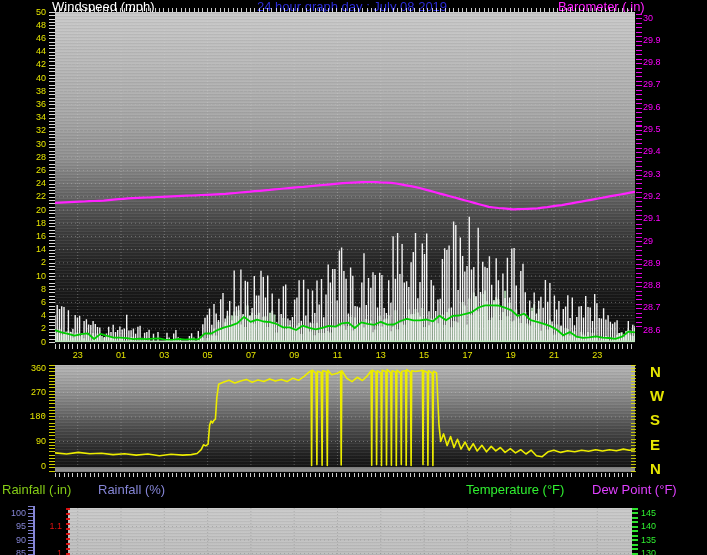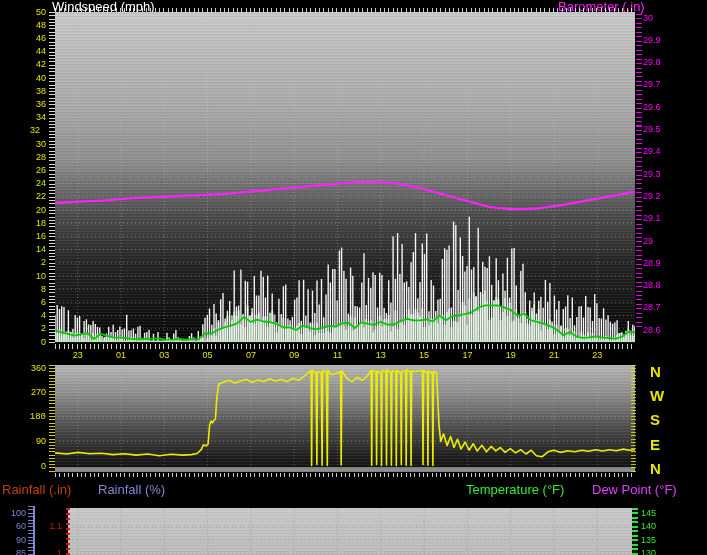--- a/index.html
+++ b/index.html
@@ -27,20 +27,21 @@
   .r{text-align:right;}
   .hourlbl{position:absolute;top:350px;font-size:9px;line-height:10px;transform:translateX(-50%);}
   .compass{position:absolute;left:650px;font-size:15px;line-height:15px;font-weight:bold;}
 </style>
 </head>
 <body>
 
 <div id="screen">
 
   <span class="toplabel" style="left:52px;color:#ffffff;">Windspeed (mph)</span>
+  <span class="toplabel" style="left:257px;color:#2b2bd6;">24 hour graph day : July 08 2019</span>
   <span class="toplabel" style="left:558px;color:#ff22ff;">Barometer (.in)</span>
 
   <div id="main-bg" class="plotbg"></div>
   <div class="texture" style="left:55px;top:12px;width:580px;height:331px;"></div>
   <svg id="main-svg" width="580" height="331">
       <g stroke="rgba(190,190,190,0.45)" stroke-dasharray="1 3">
         <line x1="0" y1="316.8" x2="580" y2="316.8"></line>
         <line x1="0" y1="303.6" x2="580" y2="303.6"></line>
         <line x1="0" y1="290.4" x2="580" y2="290.4"></line>
         <line x1="0" y1="277.2" x2="580" y2="277.2"></line>
@@ -95,21 +96,21 @@
   <div id="ws-labels">
       <div class="ticklbl r" style="left: 24px; top: 7.5px; color: rgb(230, 230, 0); width: 22px;">50</div>
       <div class="ticklbl r" style="left: 24px; top: 20.7px; color: rgb(230, 230, 0); width: 22px;">48</div>
       <div class="ticklbl r" style="left: 24px; top: 33.9px; color: rgb(230, 230, 0); width: 22px;">46</div>
       <div class="ticklbl r" style="left: 24px; top: 47.1px; color: rgb(230, 230, 0); width: 22px;">44</div>
       <div class="ticklbl r" style="left: 24px; top: 60.3px; color: rgb(230, 230, 0); width: 22px;">42</div>
       <div class="ticklbl r" style="left: 24px; top: 73.5px; color: rgb(230, 230, 0); width: 22px;">40</div>
       <div class="ticklbl r" style="left: 24px; top: 86.7px; color: rgb(230, 230, 0); width: 22px;">38</div>
       <div class="ticklbl r" style="left: 24px; top: 99.9px; color: rgb(230, 230, 0); width: 22px;">36</div>
       <div class="ticklbl r" style="left: 24px; top: 113.1px; color: rgb(230, 230, 0); width: 22px;">34</div>
-      <div class="ticklbl r" style="left: 24px; top: 126.3px; color: rgb(230, 230, 0); width: 22px; text-align: center;">32</div>
+      <div class="ticklbl r" style="left: 24px; top: 126.3px; color: rgb(230, 230, 0); width: 22px;">32</div>
       <div class="ticklbl r" style="left: 24px; top: 139.5px; color: rgb(230, 230, 0); width: 22px;">30</div>
       <div class="ticklbl r" style="left: 24px; top: 152.7px; color: rgb(230, 230, 0); width: 22px;">28</div>
       <div class="ticklbl r" style="left: 24px; top: 165.9px; color: rgb(230, 230, 0); width: 22px;">26</div>
       <div class="ticklbl r" style="left: 24px; top: 179.1px; color: rgb(230, 230, 0); width: 22px;">24</div>
       <div class="ticklbl r" style="left: 24px; top: 192.3px; color: rgb(230, 230, 0); width: 22px;">22</div>
       <div class="ticklbl r" style="left: 24px; top: 205.5px; color: rgb(230, 230, 0); width: 22px;">20</div>
       <div class="ticklbl r" style="left: 24px; top: 218.7px; color: rgb(230, 230, 0); width: 22px;">18</div>
       <div class="ticklbl r" style="left: 24px; top: 231.9px; color: rgb(230, 230, 0); width: 22px;">16</div>
       <div class="ticklbl r" style="left: 24px; top: 245.1px; color: rgb(230, 230, 0); width: 22px;">14</div>
       <div class="ticklbl r" style="left: 24px; top: 258.3px; color: rgb(230, 230, 0); width: 22px;">2</div>
@@ -189,21 +190,21 @@
       <div class="ticklbl r" style="left: 26px; top: 461.5px; color: rgb(230, 230, 0); width: 20px;">0</div>
     </div>
   <div id="compass">
       <div class="compass" style="top: 364px; color: rgb(230, 230, 0);">N</div>
       <div class="compass" style="top: 388.2px; color: rgb(230, 230, 0);">W</div>
       <div class="compass" style="top: 412.4px; color: rgb(230, 230, 0);">S</div>
       <div class="compass" style="top: 436.6px; color: rgb(230, 230, 0);">E</div>
       <div class="compass" style="top: 460.8px; color: rgb(230, 230, 0);">N</div>
     </div>
 
-  <span class="seclabel" style="left:2px;color:#c2410c;">Rainfall (.in)</span>
+  <span class="seclabel" style="left:2px;color:#84cc16;">Rainfall (.in)</span>
   <span class="seclabel" style="left:98px;color:#8585d6;">Rainfall (%)</span>
   <span class="seclabel" style="left:466px;color:#30f030;">Temperature (°F)</span>
   <span class="seclabel" style="left:592px;color:#e040ff;">Dew Point (°F)</span>
 
   <div id="bot-bg" class="plotbg"></div>
   <div class="texture" style="left:68px;top:508px;width:564px;height:47px;"></div>
   <svg id="bot-svg" width="564" height="47">
       <g stroke="rgba(120,120,120,0.4)" stroke-dasharray="1 3">
         <line x1="0" y1="18.5" x2="564" y2="18.5"></line>
         <line x1="0" y1="32" x2="564" y2="32"></line>
@@ -224,21 +225,21 @@
         <line x1="486" y1="0" x2="486" y2="47"></line>
         <line x1="529.3" y1="0" x2="529.3" y2="47"></line>
       </g>
     </svg>
   <div class="vticks" style="left:33px;top:506px;width:2px;height:49px;background:#8585d6;"></div>
   <div class="vticks" style="left:28px;top:506px;width:5px;height:49px;background:repeating-linear-gradient(to bottom,rgba(133,133,214,0.95) 0 1px,transparent 1px 3.4px);"></div>
   <div class="vticks" style="left:66px;top:508px;width:4px;height:47px;background:repeating-linear-gradient(to bottom,rgba(224,16,16,0.95) 0 2px,transparent 2px 5px);"></div>
   <div class="vticks" style="left:632px;top:508px;width:6px;height:47px;background:repeating-linear-gradient(to bottom,rgba(48,240,48,0.95) 0 2px,transparent 2px 4.5px);"></div>
   <div id="hum-labels">
       <div class="ticklbl r" style="left: 4px; top: 508.5px; color: rgb(133, 133, 214); width: 22px;">100</div>
-      <div class="ticklbl r" style="left: 4px; top: 522px; color: rgb(133, 133, 214); width: 22px;">60</div>
+      <div class="ticklbl r" style="left: 4px; top: 522px; color: rgb(133, 133, 214); width: 22px;">95</div>
       <div class="ticklbl r" style="left: 4px; top: 535.5px; color: rgb(133, 133, 214); width: 22px;">90</div>
       <div class="ticklbl r" style="left: 4px; top: 549px; color: rgb(133, 133, 214); width: 22px;">85</div>
     </div>
   <div id="rain-labels">
       <div class="ticklbl r" style="left: 40px; top: 522px; color: rgb(224, 16, 16); width: 22px;">1.1</div>
       <div class="ticklbl r" style="left: 40px; top: 549px; color: rgb(224, 16, 16); width: 22px;">1</div>
     </div>
   <div id="temp-labels">
       <div class="ticklbl" style="left: 641px; top: 508.5px; color: rgb(48, 240, 48);">145</div>
       <div class="ticklbl" style="left: 641px; top: 522px; color: rgb(48, 240, 48);">140</div>

